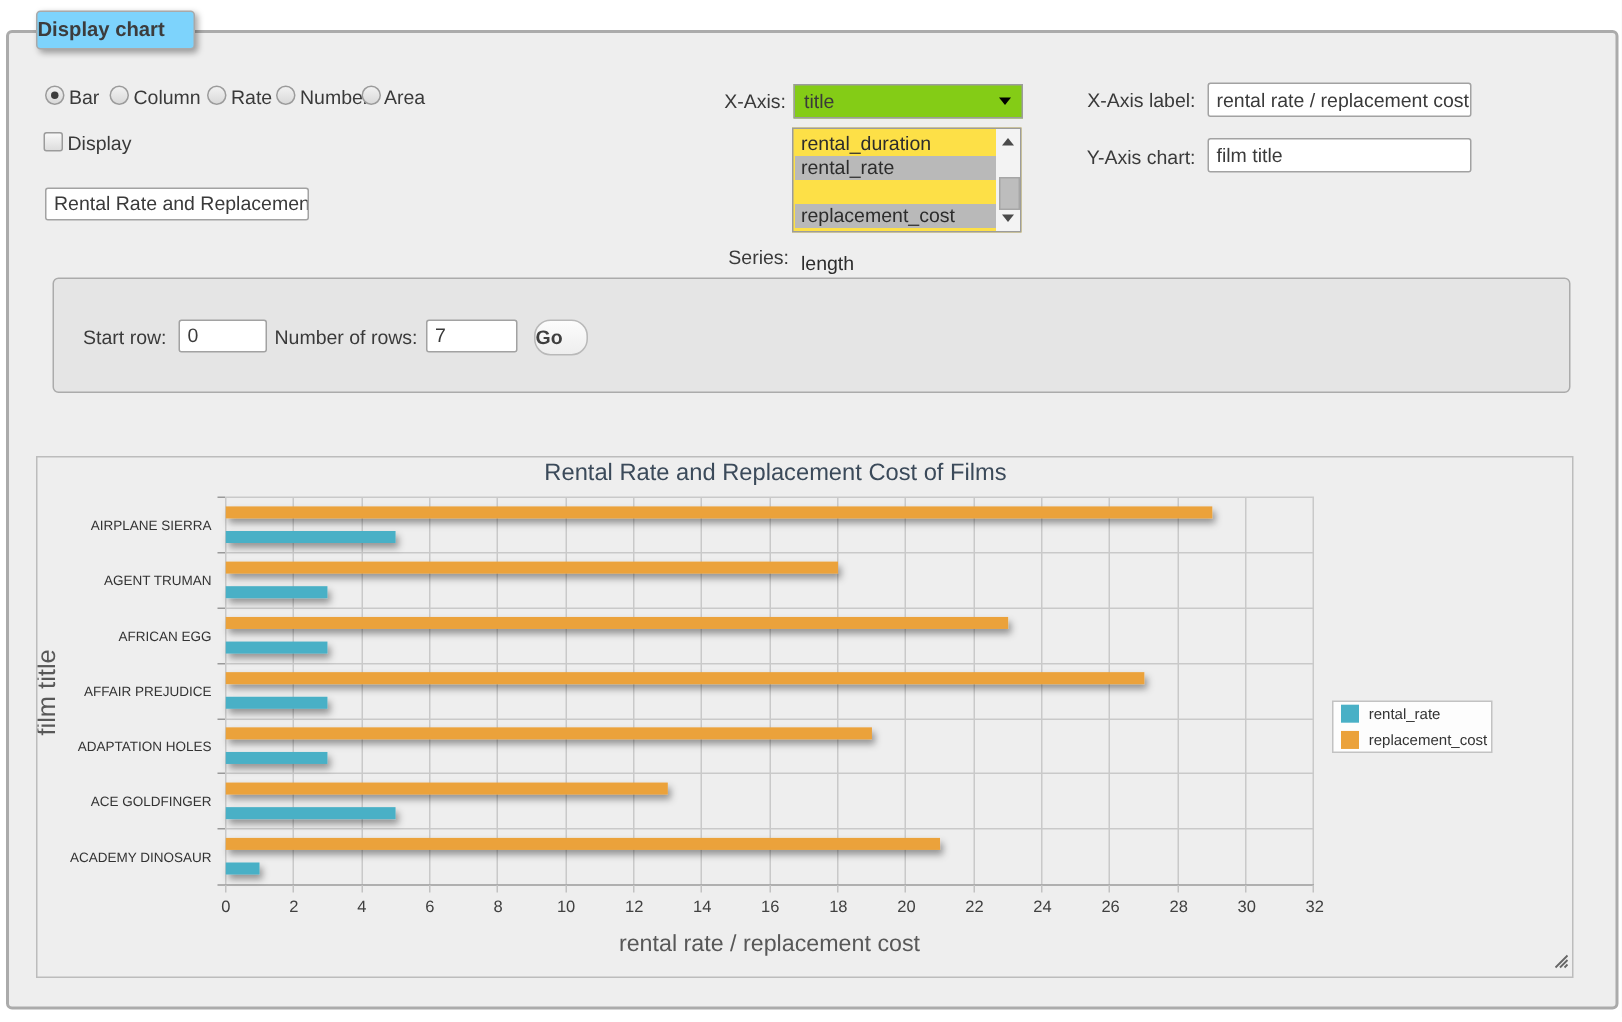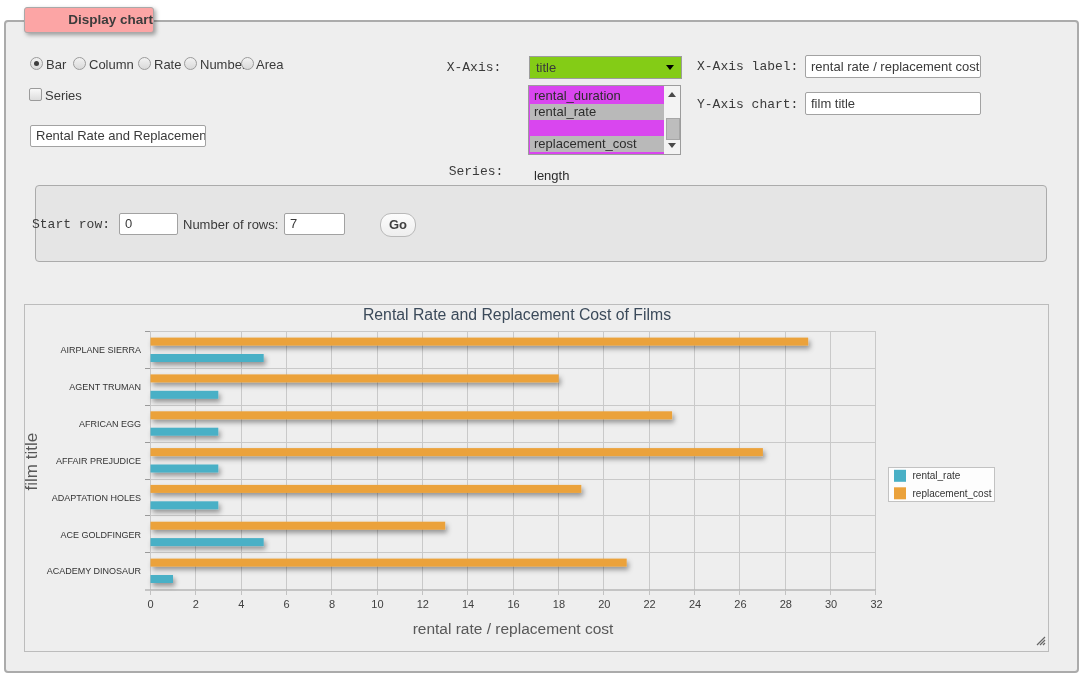--- a/index.html
+++ b/index.html
@@ -1,46 +1,46 @@
 <!DOCTYPE html>
 <html><head>
 <meta charset="utf-8">
 <style>
 html,body{margin:0;padding:0;background:#fff;}
 #page{position:relative;width:1081px;height:681px;overflow:hidden;
   font-family:"Liberation Sans", sans-serif;font-size:13px;color:#3a3a3a;}
 .abs{position:absolute;}
 #fs{left:4px;top:20px;width:1071px;height:649px;border:2px solid #ababab;
   border-radius:4px;background:#eee;}
-#legendbox{left:24px;top:7px;width:104px;height:24px;background:#fca5a5;
+#legendbox{left:24px;top:7px;width:104px;height:24px;background:#7dd3fc;
   border:1px solid #a9a9a9;border-radius:3px;box-shadow:2px 2px 4px rgba(0,0,0,0.35);
-  font-weight:bold;font-size:13.5px;color:#3c3c3c;text-align:right;line-height:23px;padding-left:24px;}
+  font-weight:bold;font-size:13.5px;color:#3c3c3c;text-align:left;line-height:23px;}
 .radio{width:11px;height:11px;border:1px solid #9b9b9b;border-radius:50%;
   background:linear-gradient(#f2f2f2,#d9d9d9);}
 .radio.on::after{content:"";position:absolute;left:3px;top:3px;width:5px;height:5px;
   border-radius:50%;background:#3d3d3d;}
 .cb{width:11px;height:11px;border:1px solid #9b9b9b;border-radius:2px;
   background:linear-gradient(#f8f8f8,#ddd);}
 .ti{background:#fff;border:1px solid #a2a2a2;border-radius:2px;overflow:hidden;
   white-space:nowrap;color:#3a3a3a;}
 .lab{white-space:nowrap;}
-.r{text-align:center;font-family:Liberation Mono, monospace;}
+.r{text-align:right;}
 #panel{left:35px;top:185px;width:1010px;height:75px;background:#e5e5e5;
   border:1px solid #ababab;border-radius:4px;}
-#gobtn{left:380px;top:213px;width:34px;height:22px;border:1px solid #b9b9b9;
+#gobtn{left:356px;top:213px;width:34px;height:22px;border:1px solid #b9b9b9;
   border-radius:11px;background:linear-gradient(#fcfcfc,#eee);
-  font-weight:bold;color:#3f3f3f;text-align:center;line-height:21px;}
+  font-weight:bold;color:#3f3f3f;text-align:left;line-height:21px;}
 #chartbox{left:24px;top:304px;width:1023px;height:346px;border:1px solid #bcbcbc;
   background:#eee;}
 #sel{left:529px;top:56px;width:145px;height:21px;background:#84cc16;
   border:1px solid #9c9c9c;line-height:21px;padding-left:6px;}
 #sel .arr{position:absolute;right:7px;top:8px;width:0;height:0;
   border-left:4px solid transparent;border-right:4px solid transparent;
   border-top:5px solid #000;}
-#lb{left:528px;top:85px;width:151px;height:68px;background:#d946ef;
+#lb{left:528px;top:85px;width:151px;height:68px;background:#fde047;
   border:1px solid #9c9c9c;}
 #lb .opt{position:absolute;left:1px;width:130px;height:16px;line-height:16px;
   padding-left:4px;color:#2c2c2c;}
 #lb .sel{background:#b9b9b9;}
 #sbar{position:absolute;right:0;top:0;width:16px;height:68px;background:#f3f3f3;}
 #sbar .tri-up{position:absolute;left:4px;top:6px;width:0;height:0;
   border-left:4px solid transparent;border-right:4px solid transparent;
   border-bottom:5px solid #4a4a4a;}
 #sbar .tri-dn{position:absolute;left:4px;bottom:6px;width:0;height:0;
   border-left:4px solid transparent;border-right:4px solid transparent;
@@ -59,21 +59,21 @@
   <div class="abs radio" style="left:73px;top:57px;"></div>
   <div class="abs lab" style="left:89px;top:57px;">Column</div>
   <div class="abs radio" style="left:138px;top:57px;"></div>
   <div class="abs lab" style="left:154px;top:57px;">Rate</div>
   <div class="abs radio" style="left:184px;top:57px;"></div>
   <div class="abs lab" style="left:200px;top:57px;">Number</div>
   <div class="abs radio" style="left:241px;top:57px;"></div>
   <div class="abs lab" style="left:256px;top:57px;">Area</div>
 
   <div class="abs cb" style="left:29px;top:88px;"></div>
-  <div class="abs lab" style="left:45px;top:88px;">Series</div>
+  <div class="abs lab" style="left:45px;top:88px;">Display</div>
 
   <div class="abs ti" style="left:30px;top:125px;width:169px;height:20px;line-height:20px;padding-left:5px;">Rental Rate and Replacement Cost of Films</div>
 
   <div class="abs lab r" style="left:424px;top:60px;width:100px;">X-Axis:</div>
   <div class="abs" id="sel">title<span class="arr"></span></div>
 
   <div class="abs lab r" style="left:426px;top:140px;width:100px;margin-top:24px;">Series:</div>
   <div class="abs" id="lb">
     <div class="opt" style="top:2px;">rental_duration</div>
     <div class="opt sel" style="top:18px;">rental_rate</div>

